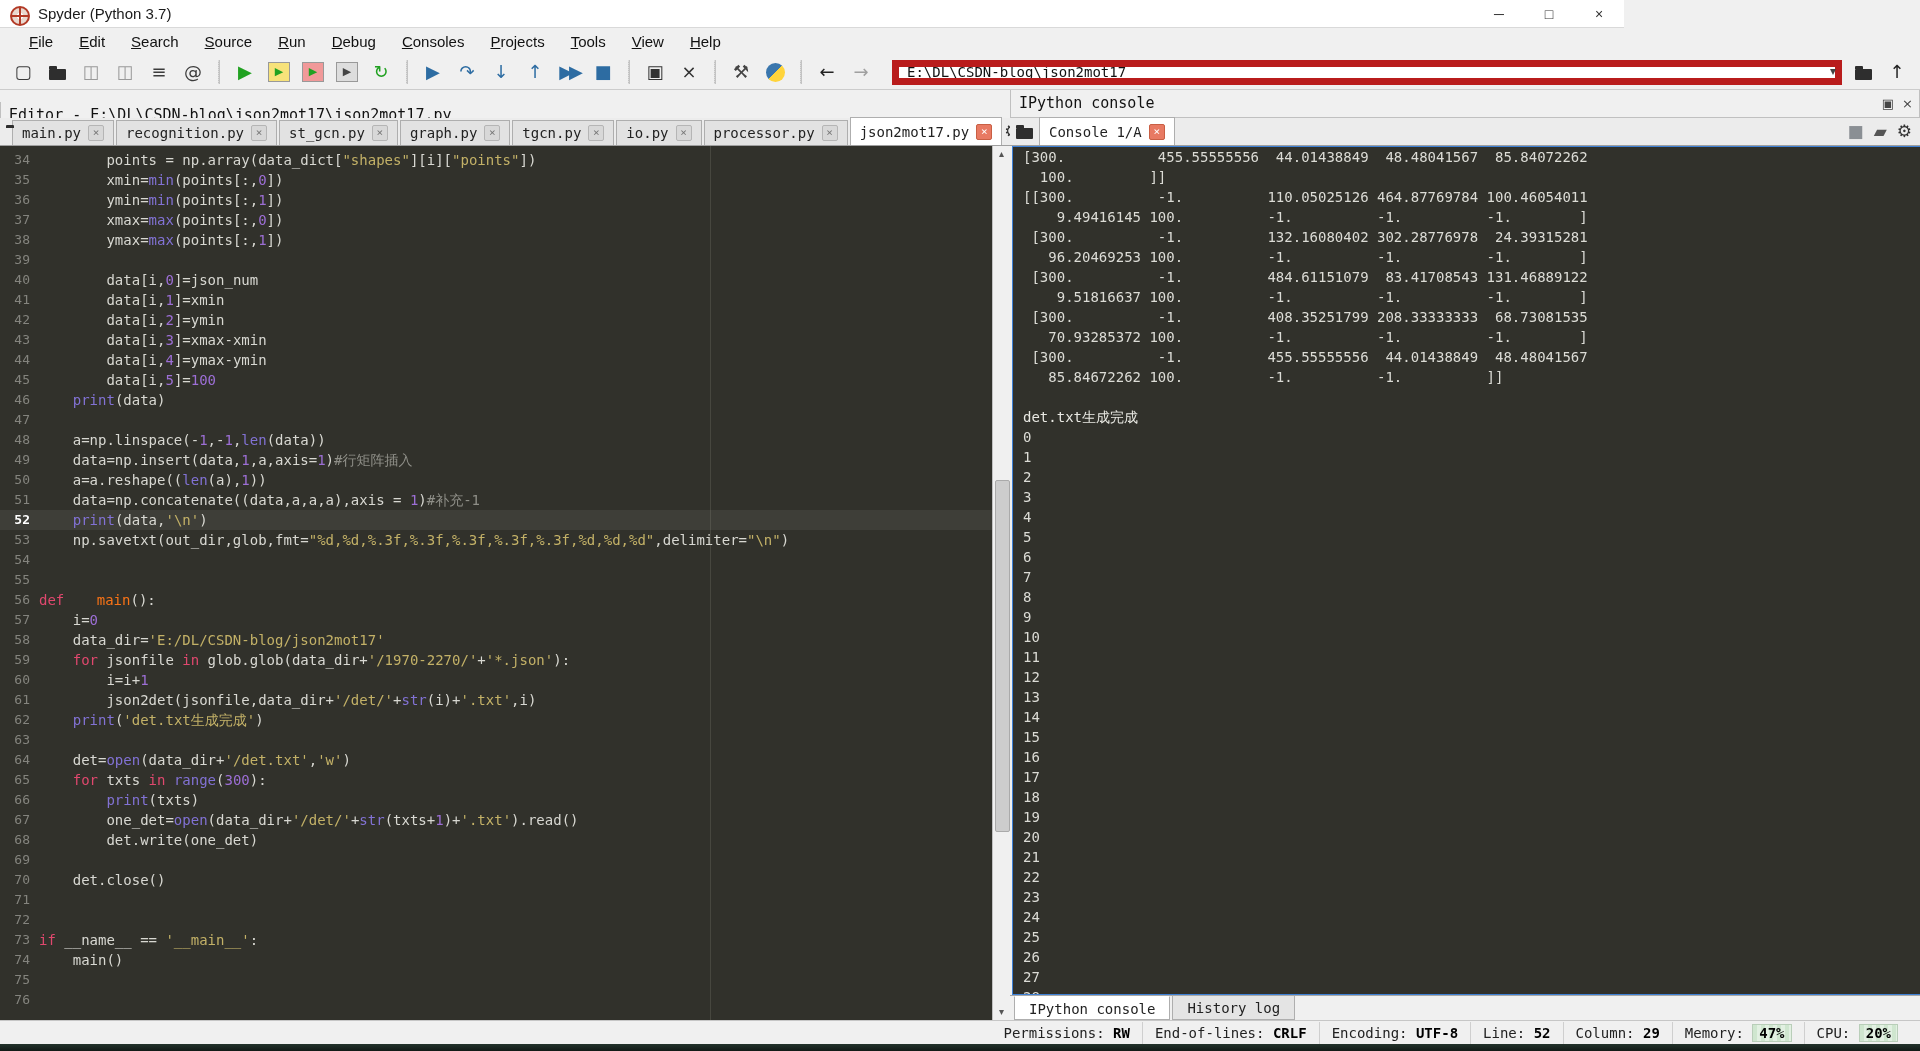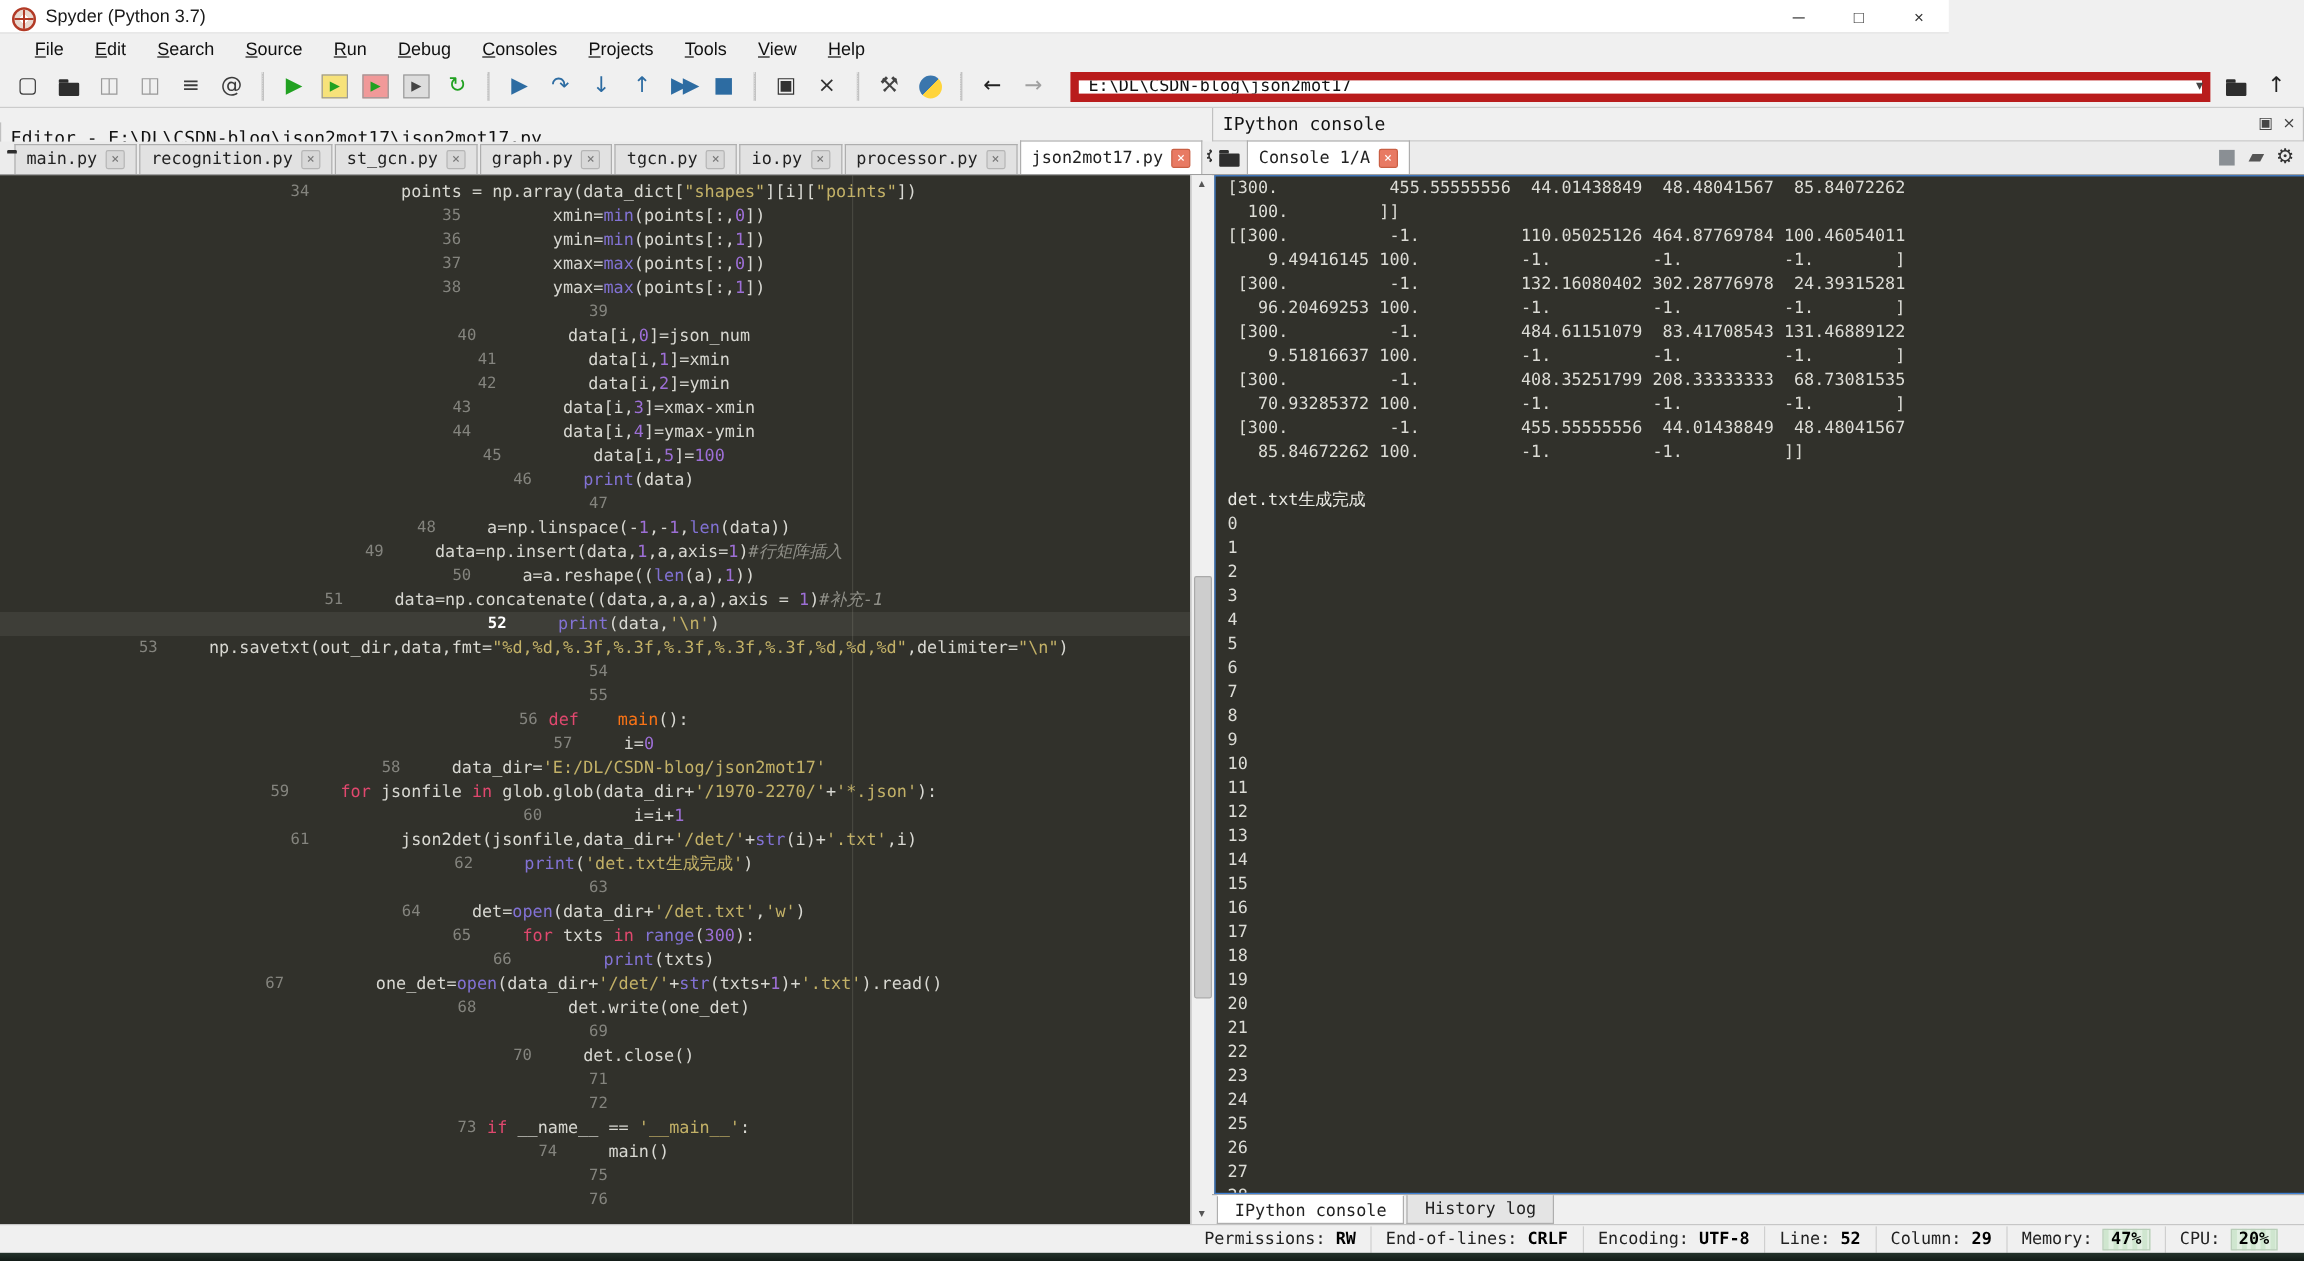--- a/index.html
+++ b/index.html
@@ -52,28 +52,28 @@
     font-family:"DejaVu Sans Mono",monospace;font-size:14px;color:#222;}
   .etab.active{background:#ffffff;height:27px;}
   .tclose{display:inline-block;width:14px;height:14px;line-height:13px;text-align:center;font-size:11px;
     background:#d8d8d8;border:1px solid #b5b5b5;color:#777;border-radius:2px;}
   .etab.active .tclose{background:#e87a63;border-color:#c95f44;color:#fff;}
   .tbar-right{margin-left:auto;display:flex;align-items:center;gap:10px;padding:0 8px 4px 0;}
   .gear{font-size:17px;color:#333;font-family:"DejaVu Sans",sans-serif;}
   
   #edcode{left:0;top:146px;width:992px;height:874px;background:#31312b;overflow:hidden;padding-top:4px;}
   #edcode::after{content:"";position:absolute;left:710px;top:0;bottom:0;width:1px;background:rgba(150,150,135,.22);}
-  .crow{display:flex;height:20px;line-height:20px;font-family:"DejaVu Sans Mono",monospace;font-size:14px;justify-content:center;}
+  .crow{display:flex;height:20px;line-height:20px;font-family:"DejaVu Sans Mono",monospace;font-size:14px;}
   .crow.cur{background:#3e3e38;}
   .ln{flex:0 0 30px;text-align:right;padding-right:9px;color:#84847e;font-size:13px;}
   .crow.cur .ln{color:#ffffff;font-weight:bold;}
   .cd{white-space:pre;color:#d8d8d2;}
   .tok-pl{color:#d8d8d2;} .tok-kw{color:#e0486e;} .tok-bi{color:#8272d4;}
   .tok-nu{color:#9d6fd6;} .tok-st{color:#c3b167;} .tok-fn{color:#f97316;padding-left:24px;}
-  .tok-co{color:#8f8f88;font-style:italic;}
+  .tok-co{color:#8f8f88;}
   
   .vscroll{background:#f0f0f0;border-left:1px solid #c0c0c0;}
   #edscroll{left:992px;top:146px;width:18px;height:874px;}
   .sarrow{position:absolute;left:0;width:100%;text-align:center;font-size:10px;color:#555;height:16px;line-height:16px;}
   .sthumb{position:absolute;left:2px;width:13px;background:#cdcdcd;border:1px solid #aaaaaa;border-radius:2px;}
   
   #cocontent{left:1012px;top:146px;width:1074px;height:849px;background:#31312b;
     border:1px solid #3e81d6;overflow:hidden;}
   #cocontent pre{margin:0;padding:0 10px;font-family:"DejaVu Sans Mono",monospace;
     font-size:14px;line-height:20px;color:#dcdcd6;white-space:pre;}
@@ -286,21 +286,21 @@
     <div class="crow">
       <span class="ln">51</span>
       <span class="cd"><span class="tok-pl">    data=np.concatenate((data,a,a,a),axis = </span><span class="tok-nu">1</span><span class="tok-pl">)</span><span class="tok-co">#补充-1</span></span>
     </div>
     <div class="crow cur">
       <span class="ln">52</span>
       <span class="cd"><span class="tok-pl">    </span><span class="tok-bi">print</span><span class="tok-pl">(data,</span><span class="tok-st">'\n'</span><span class="tok-pl">)</span></span>
     </div>
     <div class="crow">
       <span class="ln">53</span>
-      <span class="cd"><span class="tok-pl">    np.savetxt(out_dir,data,fmt=</span><span class="tok-st">"%d,%d,%.3f,%.3f,%.3f,%.3f,%.3f,%d,%d,%d"</span><span class="tok-pl">,delimiter=</span><span class="tok-st">"\n"</span><span class="tok-pl">)</span></span>
+      <span class="cd"><span class="tok-pl">    np.savetxt(out_dir,glob,fmt=</span><span class="tok-st">"%d,%d,%.3f,%.3f,%.3f,%.3f,%.3f,%d,%d,%d"</span><span class="tok-pl">,delimiter=</span><span class="tok-st">"\n"</span><span class="tok-pl">)</span></span>
     </div>
     <div class="crow">
       <span class="ln">54</span>
       <span class="cd"></span>
     </div>
     <div class="crow">
       <span class="ln">55</span>
       <span class="cd"></span>
     </div>
     <div class="crow">

